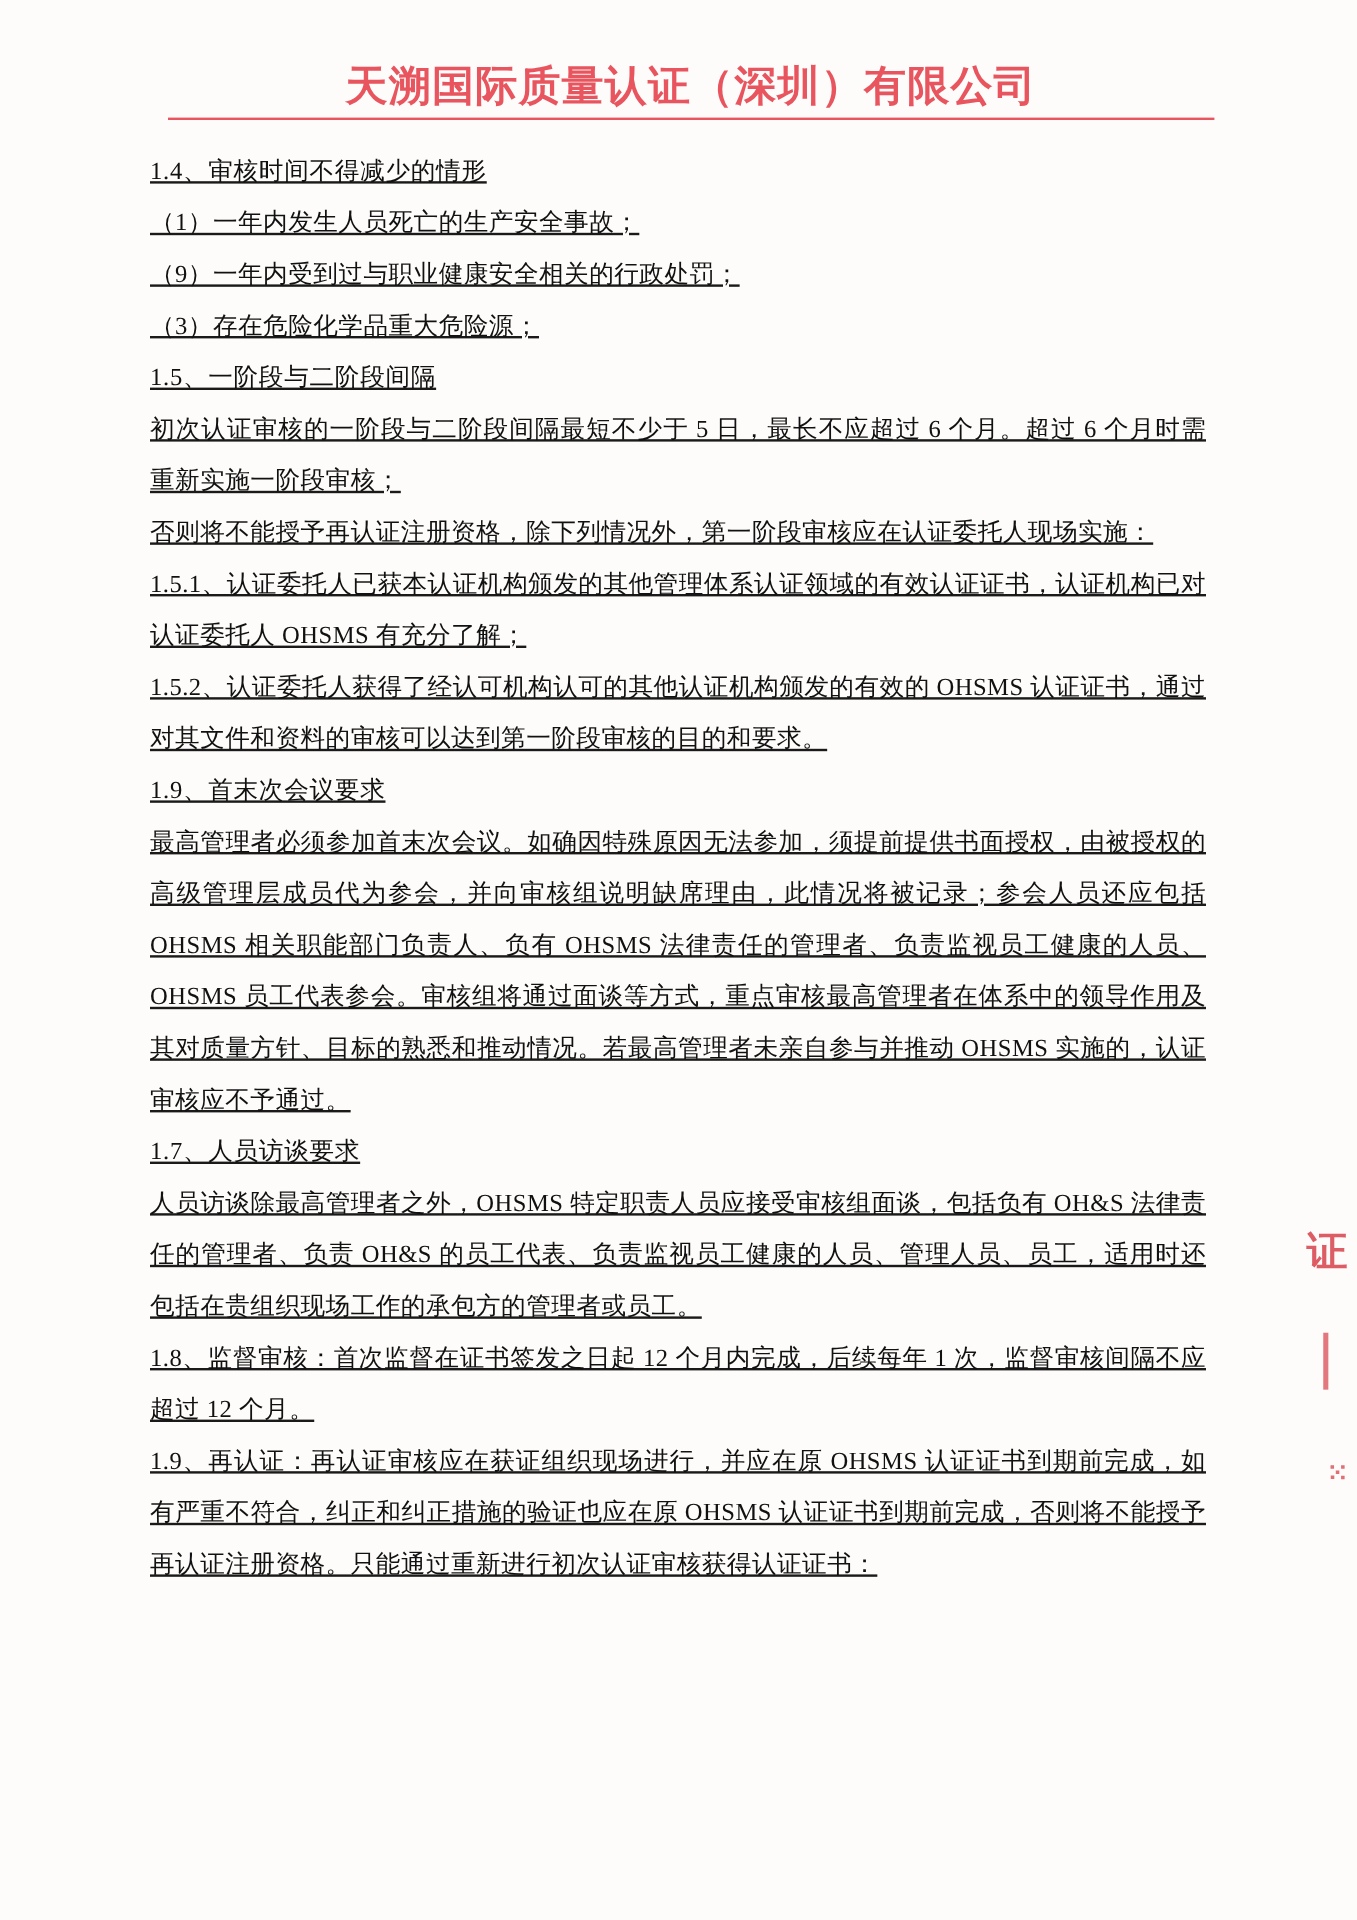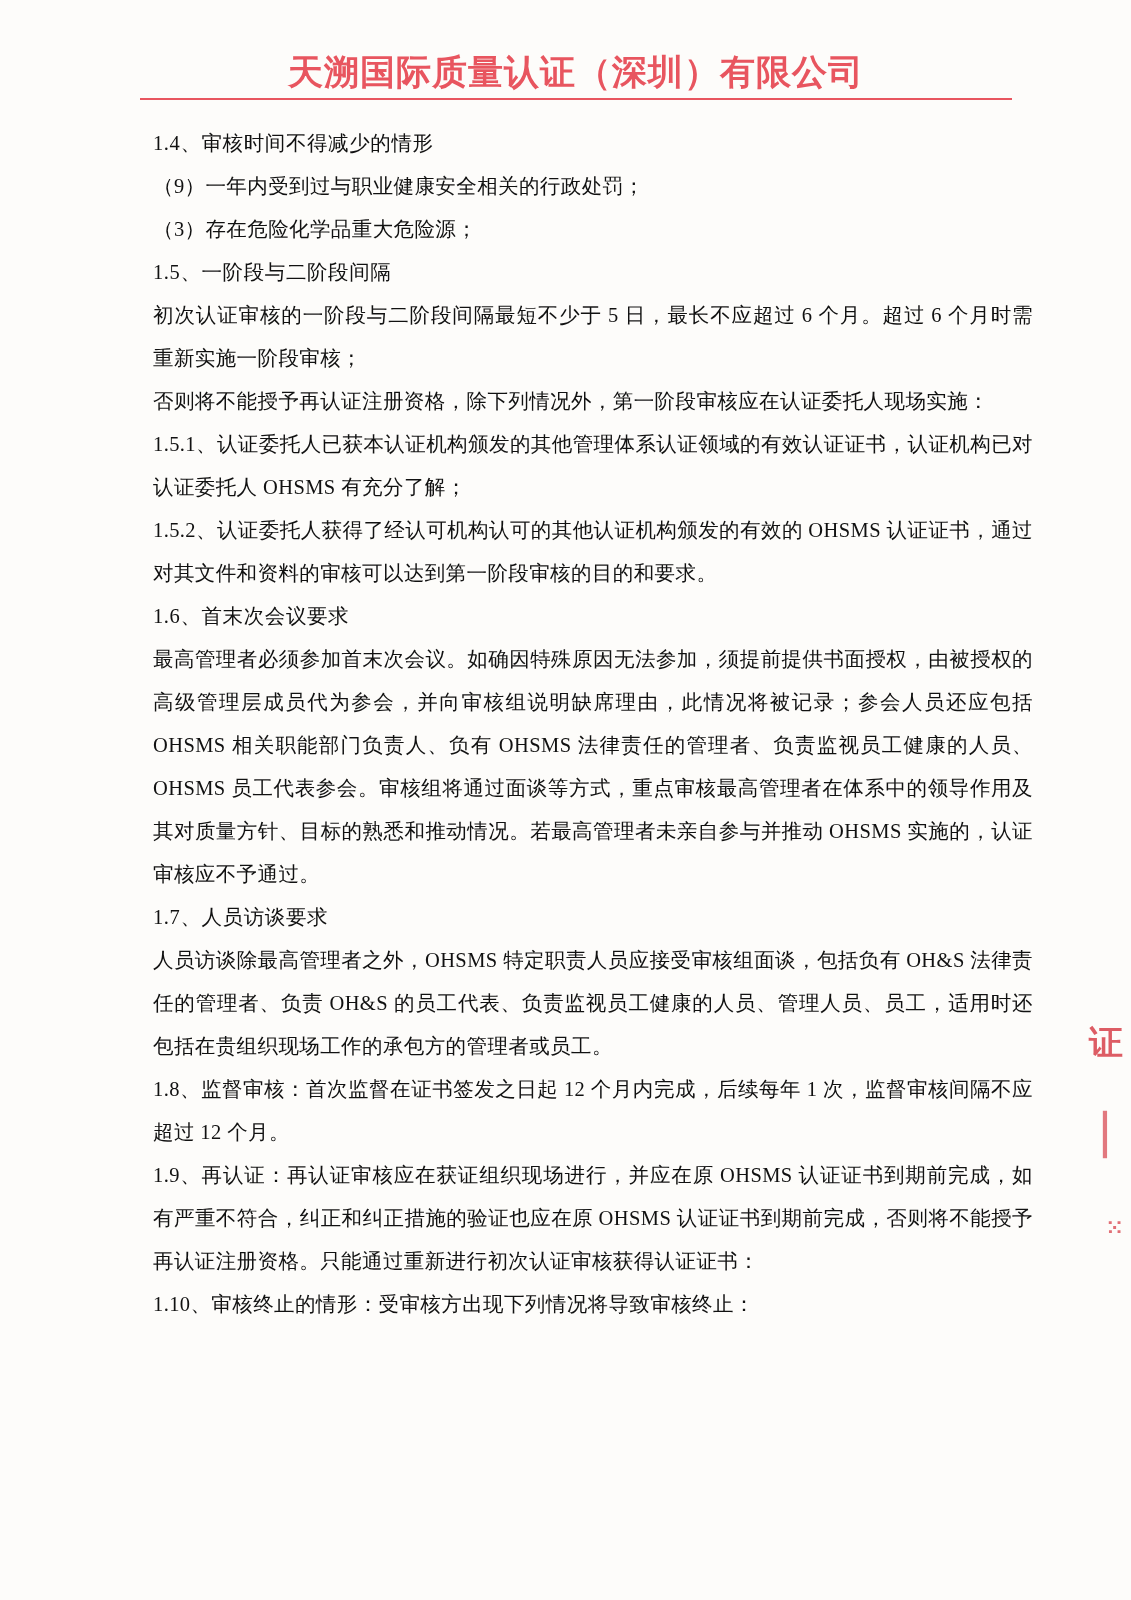--- a/index.html
+++ b/index.html
@@ -43,22 +43,23 @@
     margin-top: 6px;
     height: 2px;
     background: #e8555f;
     width: 100%;
   }
 
   
   .content {
     position: absolute;
     top: 122px;
-    left: 153px;
+    left: 125px;
     width: 880px;
+    text-decoration: underline;
   }
   .para {
     font-size: 20.5px;
     line-height: 43px;
     color: #111;
     text-align: justify;
     margin: 0;
     letter-spacing: 0.4px;
   }
   .para.heading {
@@ -105,33 +106,33 @@
 
 <div class="page">
 
   <div class="header">
     <div class="header-title">天溯国际质量认证（深圳）有限公司</div>
     <div class="header-rule"></div>
   </div>
 
   <div class="content">
     <p class="para heading">1.4、审核时间不得减少的情形</p>
+    <p class="para">（1）一年内发生人员死亡的生产安全事故；</p>
     <p class="para">（9）一年内受到过与职业健康安全相关的行政处罚；</p>
     <p class="para">（3）存在危险化学品重大危险源；</p>
     <p class="para heading">1.5、一阶段与二阶段间隔</p>
     <p class="para">初次认证审核的一阶段与二阶段间隔最短不少于 5 日，最长不应超过 6 个月。超过 6 个月时需重新实施一阶段审核；</p>
     <p class="para">否则将不能授予再认证注册资格，除下列情况外，第一阶段审核应在认证委托人现场实施：</p>
     <p class="para">1.5.1、认证委托人已获本认证机构颁发的其他管理体系认证领域的有效认证证书，认证机构已对认证委托人 OHSMS 有充分了解；</p>
     <p class="para">1.5.2、认证委托人获得了经认可机构认可的其他认证机构颁发的有效的 OHSMS 认证证书，通过对其文件和资料的审核可以达到第一阶段审核的目的和要求。</p>
-    <p class="para heading">1.6、首末次会议要求</p>
+    <p class="para heading">1.9、首末次会议要求</p>
     <p class="para">最高管理者必须参加首末次会议。如确因特殊原因无法参加，须提前提供书面授权，由被授权的高级管理层成员代为参会，并向审核组说明缺席理由，此情况将被记录；参会人员还应包括 OHSMS 相关职能部门负责人、负有 OHSMS 法律责任的管理者、负责监视员工健康的人员、OHSMS 员工代表参会。审核组将通过面谈等方式，重点审核最高管理者在体系中的领导作用及其对质量方针、目标的熟悉和推动情况。若最高管理者未亲自参与并推动 OHSMS 实施的，认证审核应不予通过。</p>
     <p class="para heading">1.7、人员访谈要求</p>
     <p class="para">人员访谈除最高管理者之外，OHSMS 特定职责人员应接受审核组面谈，包括负有 OH&amp;S 法律责任的管理者、负责 OH&amp;S 的员工代表、负责监视员工健康的人员、管理人员、员工，适用时还包括在贵组织现场工作的承包方的管理者或员工。</p>
     <p class="para">1.8、监督审核：首次监督在证书签发之日起 12 个月内完成，后续每年 1 次，监督审核间隔不应超过 12 个月。</p>
     <p class="para">1.9、再认证：再认证审核应在获证组织现场进行，并应在原 OHSMS 认证证书到期前完成，如有严重不符合，纠正和纠正措施的验证也应在原 OHSMS 认证证书到期前完成，否则将不能授予再认证注册资格。只能通过重新进行初次认证审核获得认证证书：</p>
-    <p class="para">1.10、审核终止的情形：受审核方出现下列情况将导致审核终止：</p>
   </div>
 
   <div class="seal seal-1 seal-char">证</div>
   <div class="seal seal-2 seal-char">｜</div>
   <div class="seal seal-3 seal-char">⁙</div>
 
 </div>
 
 </body></html>

